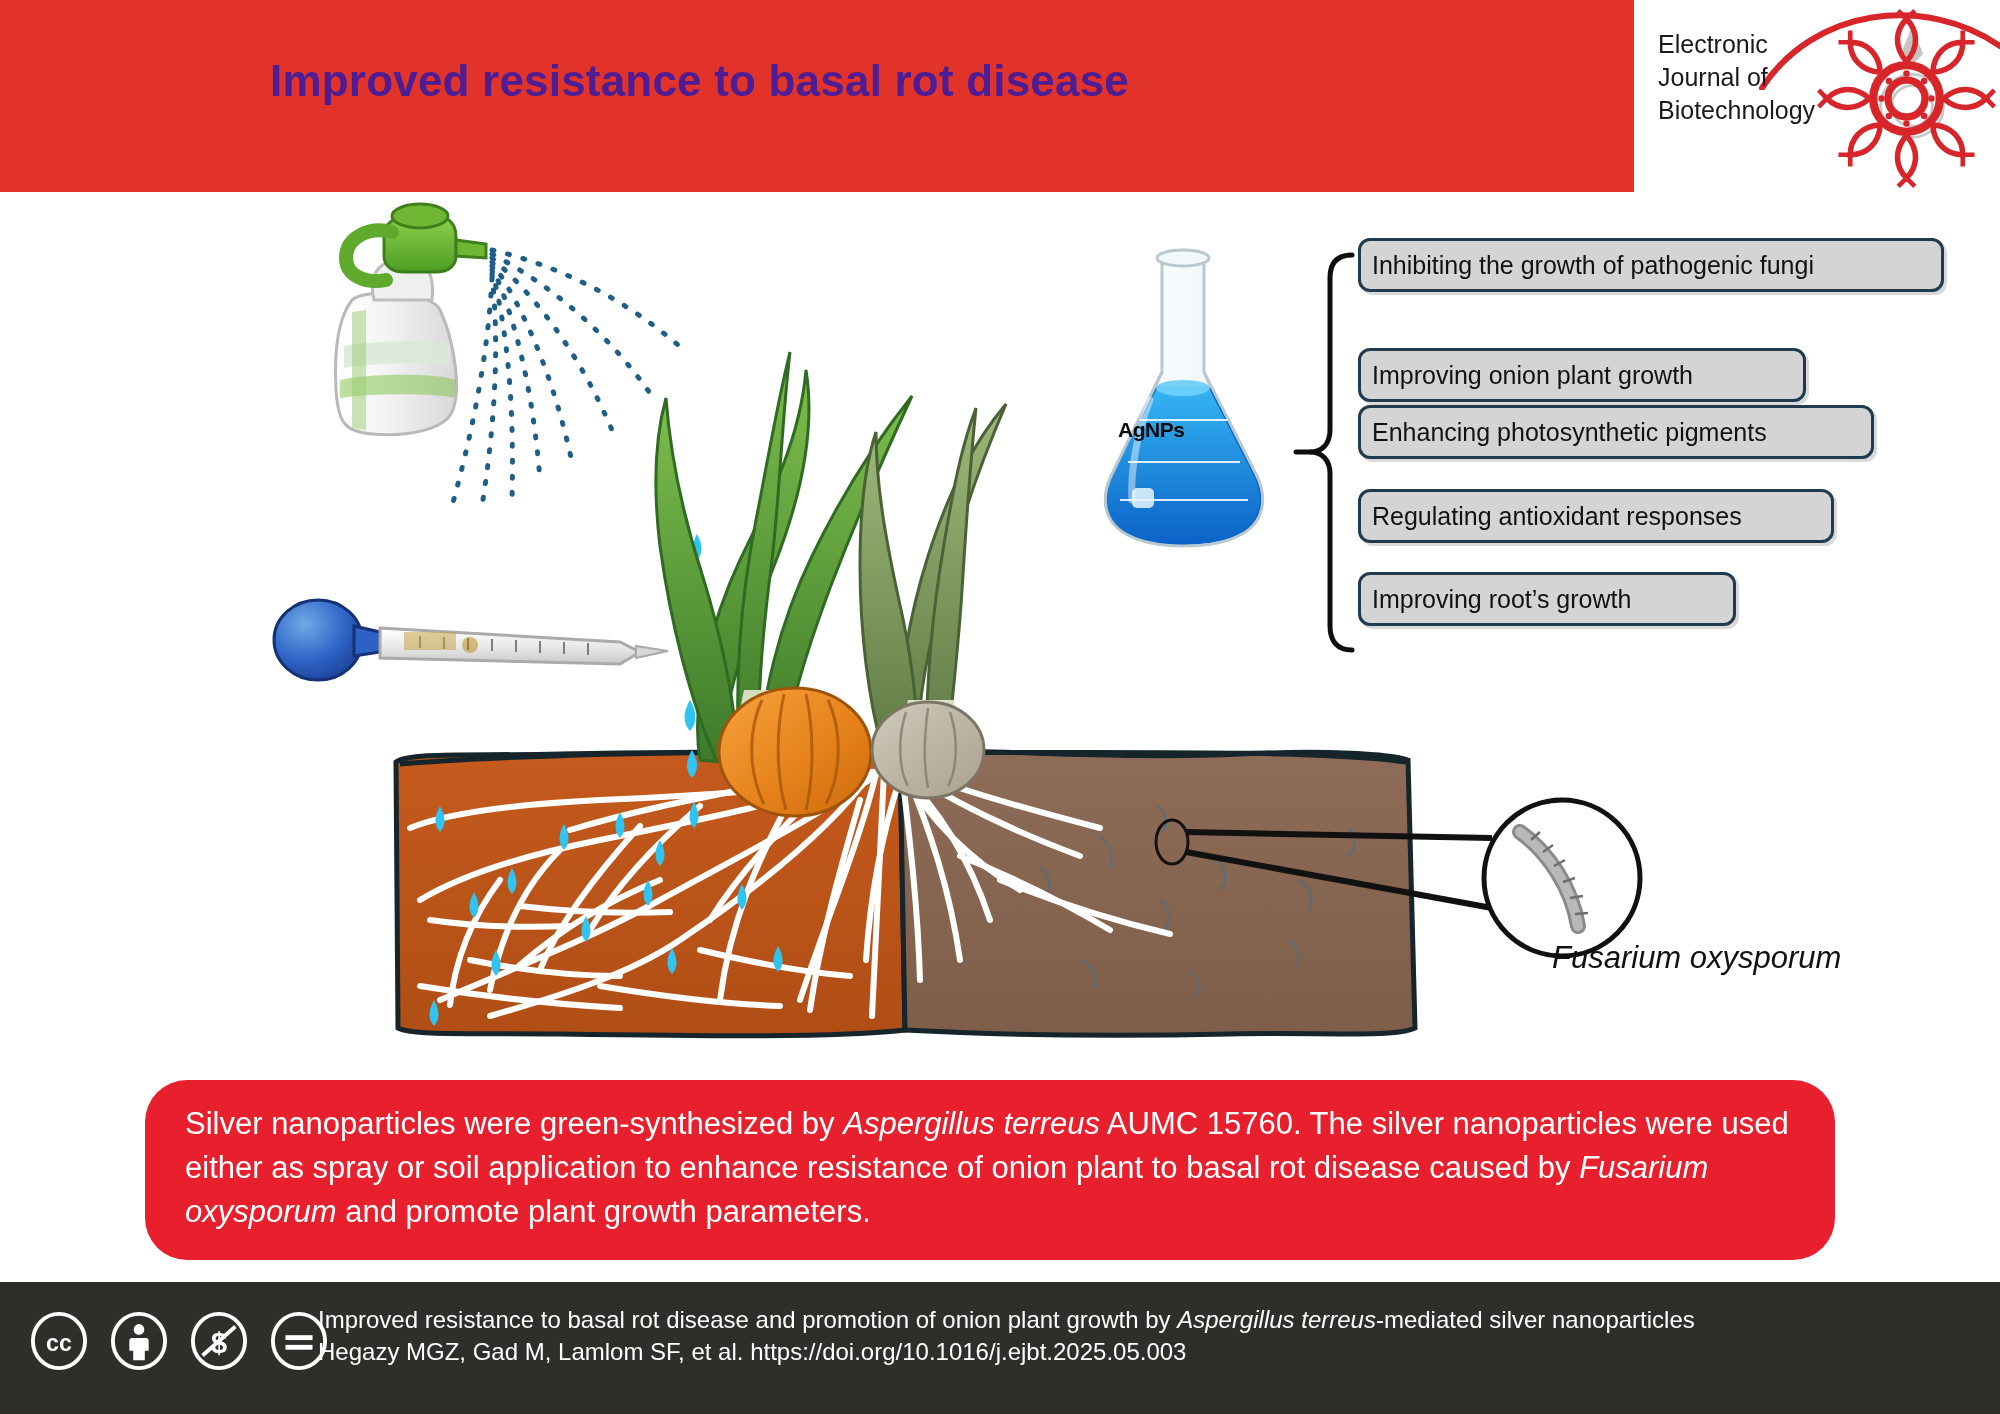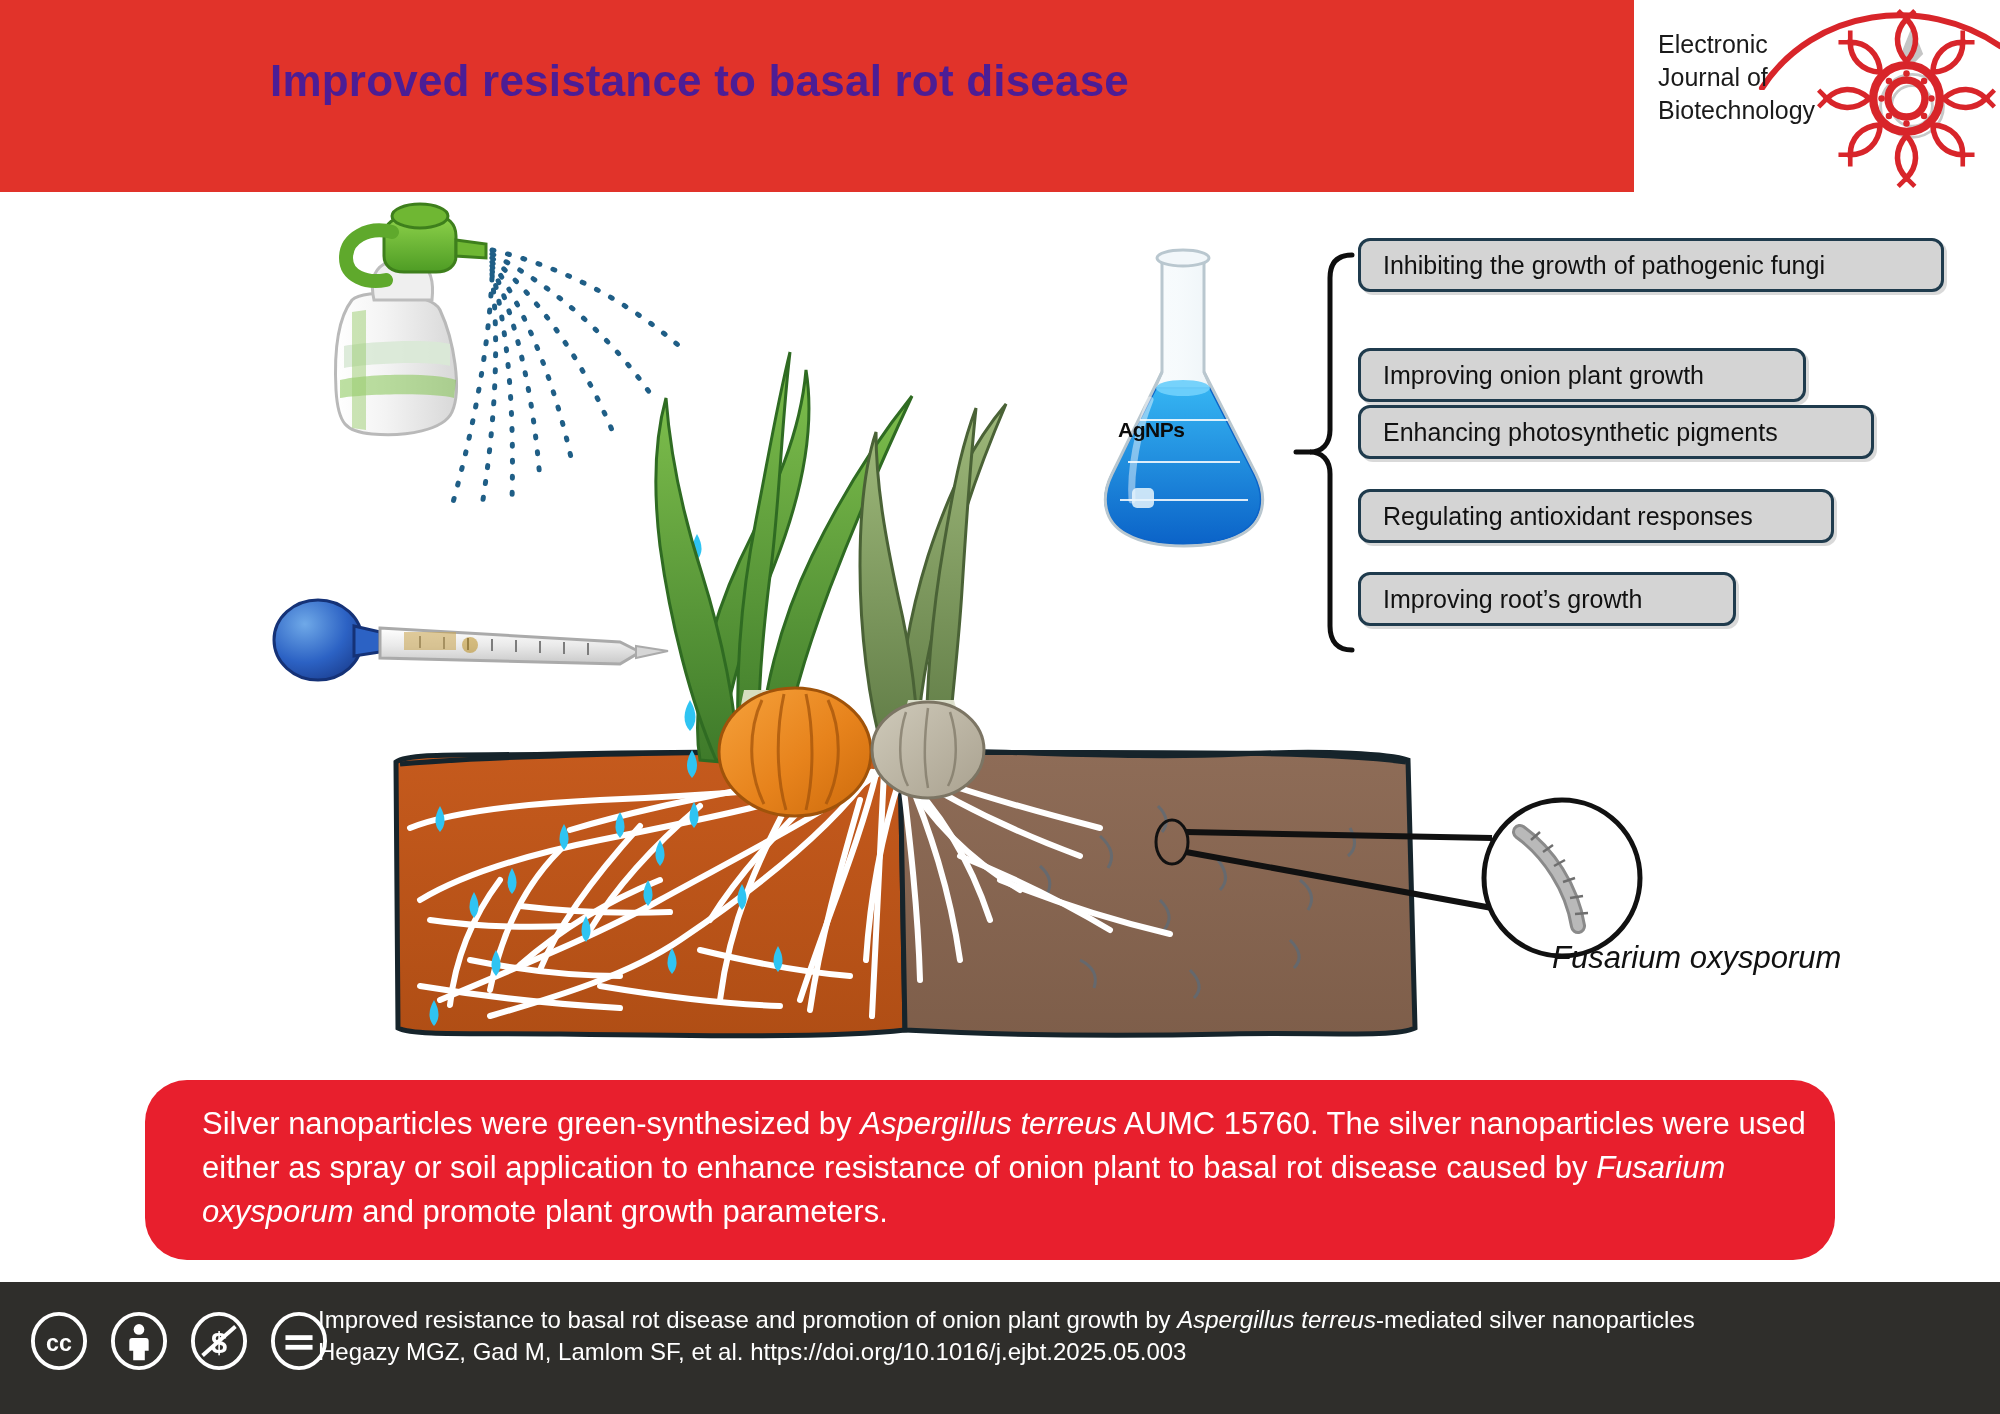--- a/index.html
+++ b/index.html
@@ -39,41 +39,40 @@
 
   
   .benefit-box {
     position: absolute;
     background: #D4D4D4;
     border: 3px solid #1F3B4D;
     border-radius: 12px;
     color: #111;
     font-size: 25px;
     display: flex; align-items: center;
-    padding: 0 22px;
+    padding: 0 11px;
     white-space: nowrap;
     box-shadow: 3px 3px 0 rgba(0,0,0,0.15);
     font-family: "Liberation Sans", sans-serif;
   }
   .agnps-label {
     position: absolute; left: 1118px; top: 418px;
     font-size: 21px; font-weight: bold; color: #0b0b0b;
     font-family: "Liberation Sans", sans-serif; letter-spacing: -0.5px;
   }
 
   
   .caption-box {
     position: absolute; left: 145px; top: 1080px; width: 1690px; height: 180px;
     background: #E81F2D; border-radius: 42px;
   }
   .caption-text {
     position: absolute; left: 40px; top: 22px; width: 1620px;
     color: #ffffff; font-size: 31px; line-height: 1.42;
     font-family: "Liberation Sans", sans-serif;
-    margin-left: 17px;
   }
   .caption-text i { font-style: italic; }
 
   
   .footer {
     position: absolute; left: 0; bottom: 0; width: 2000px; height: 132px;
     background: #2F2E2B;
   }
   .cc-icons { position: absolute; left: 30px; top: 30px; display: flex; gap: 22px; }
   .cc-icon { width: 58px; height: 58px; }

